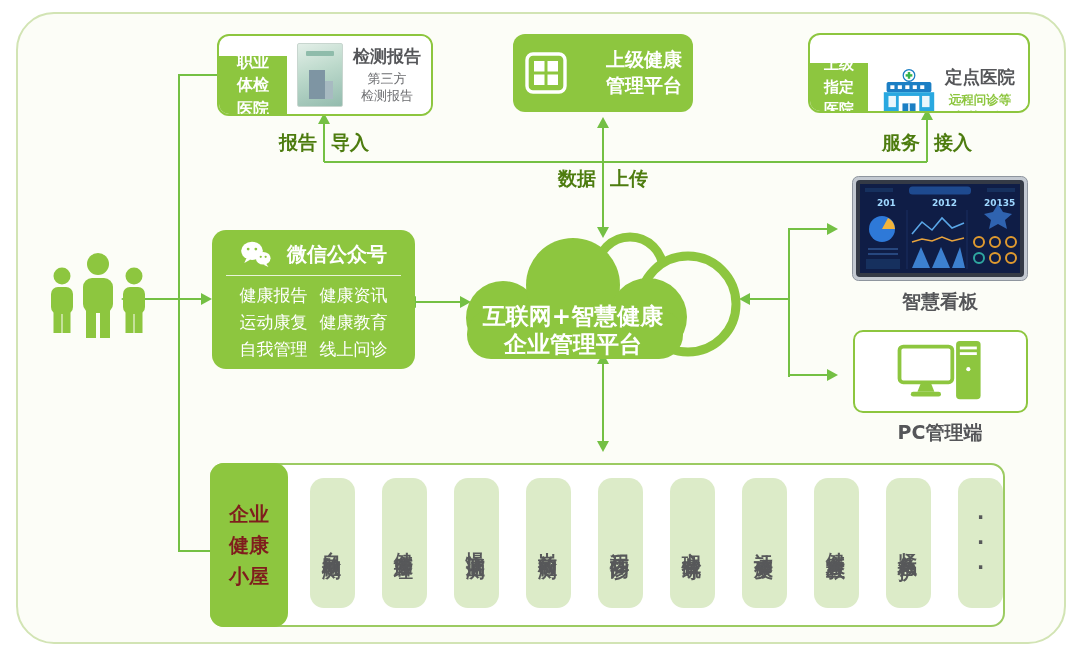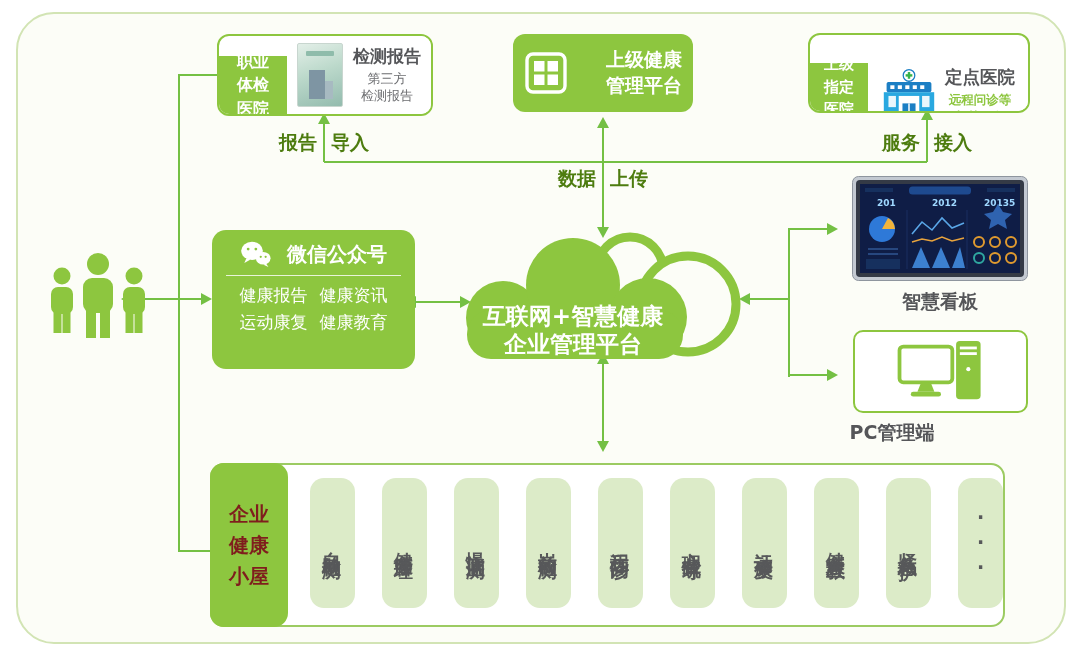--- a/index.html
+++ b/index.html
@@ -211,20 +211,24 @@
   </div>
   <div class="wc-div"></div>
   <div class="wc-rows">
     <div class="wc-row">
       <span>健康报告</span>
       <span>健康资讯</span>
     </div>
     <div class="wc-row">
       <span>运动康复</span>
       <span>健康教育</span>
+    </div>
+    <div class="wc-row">
+      <span>自我管理</span>
+      <span>线上问诊</span>
     </div>
   </div>
 </div>
 
 <svg class="abs" style="left:445px;top:228px;" width="320" height="145" viewBox="0 0 320 145">
   <g stroke="#8dc63f" stroke-width="9" fill="#fcfdf7">
     <circle cx="185" cy="42" r="33"></circle>
     <circle cx="243" cy="76" r="48"></circle>
   </g>
   <g fill="#8dc63f">
@@ -277,21 +281,21 @@
   <svg width="94" height="66" viewBox="0 0 96 70">
     <rect x="4" y="8" width="56" height="38" rx="4" fill="#ffffff" stroke="#8dc63f" stroke-width="4"></rect>
     <polygon points="27,46 37,46 41,56 23,56" fill="#8dc63f"></polygon>
     <rect x="16" y="56" width="32" height="5" rx="2.5" fill="#8dc63f"></rect>
     <rect x="64" y="2" width="26" height="62" rx="4" fill="#8dc63f"></rect>
     <rect x="68" y="8" width="18" height="3" fill="#ffffff"></rect>
     <rect x="68" y="14" width="18" height="3" fill="#ffffff"></rect>
     <circle cx="77" cy="32" r="2.2" fill="#ffffff"></circle>
   </svg>
 </div>
-<div class="device-label" style="left:804px;top:420px;">PC管理端</div>
+<div class="device-label" style="left:852px;top:420px;">PC管理端</div>
 
 <div class="hut-wrap" style="left:210px;top:463px;width:795px;height:164px;"></div>
 <div class="hut-label" style="left:210px;top:463px;width:78px;height:164px;">企业
 健康
 小屋</div>
 <div class="pills" style="left:310px;top:478px;width:693px;">
   <div class="pill">
       <span>自助检测</span>
     </div>
   <div class="pill">

